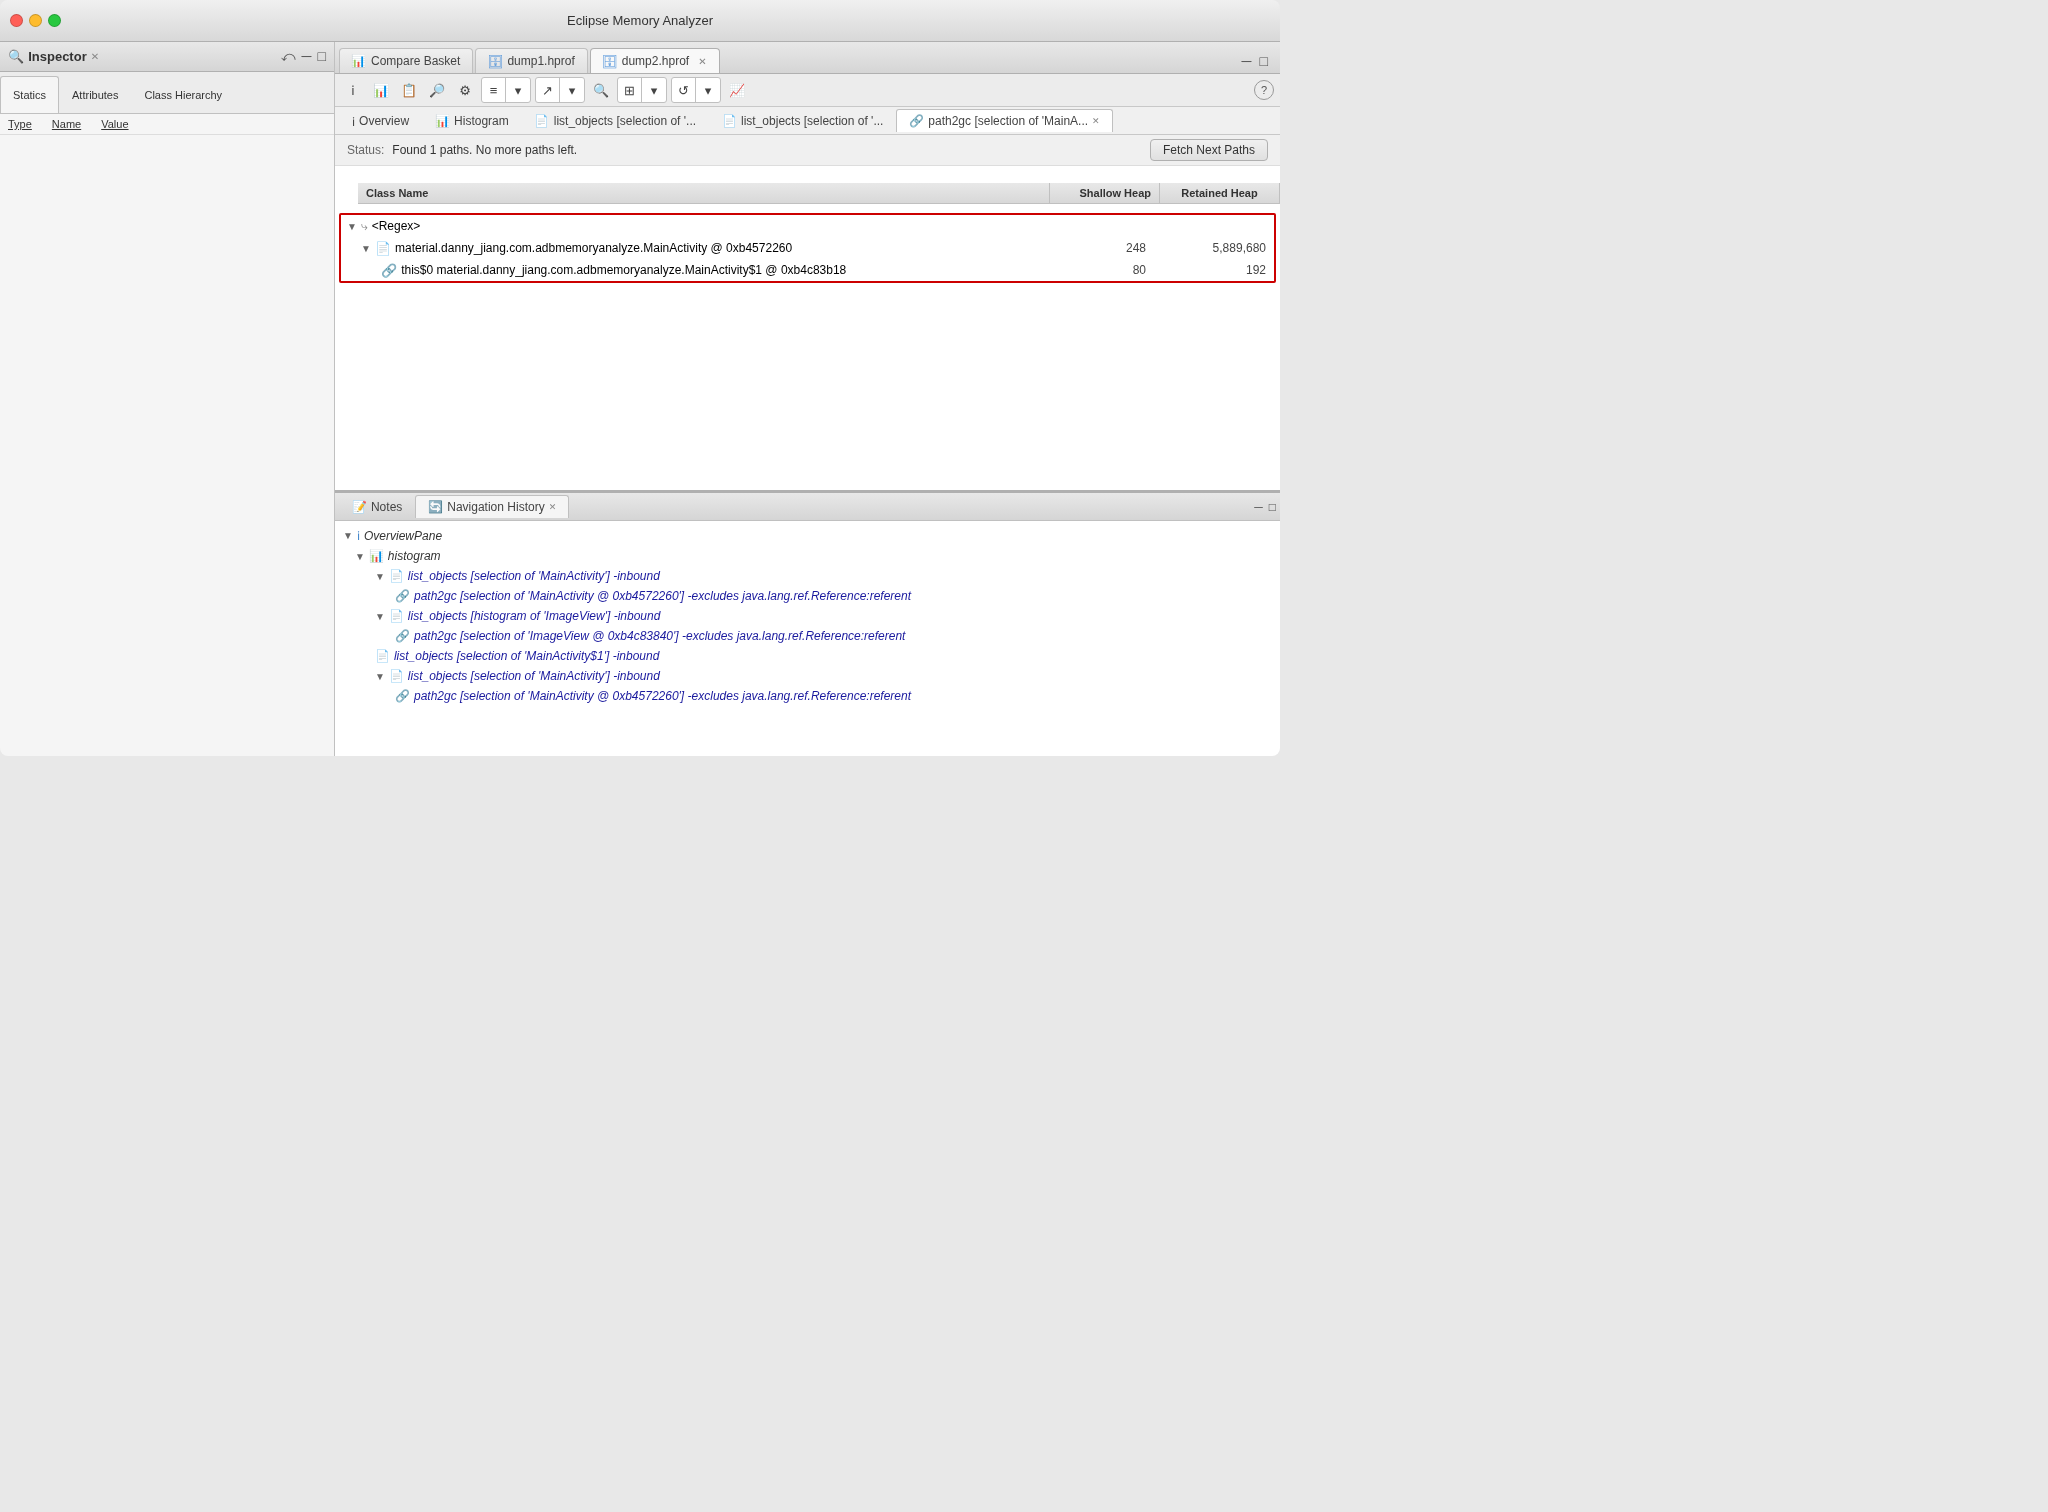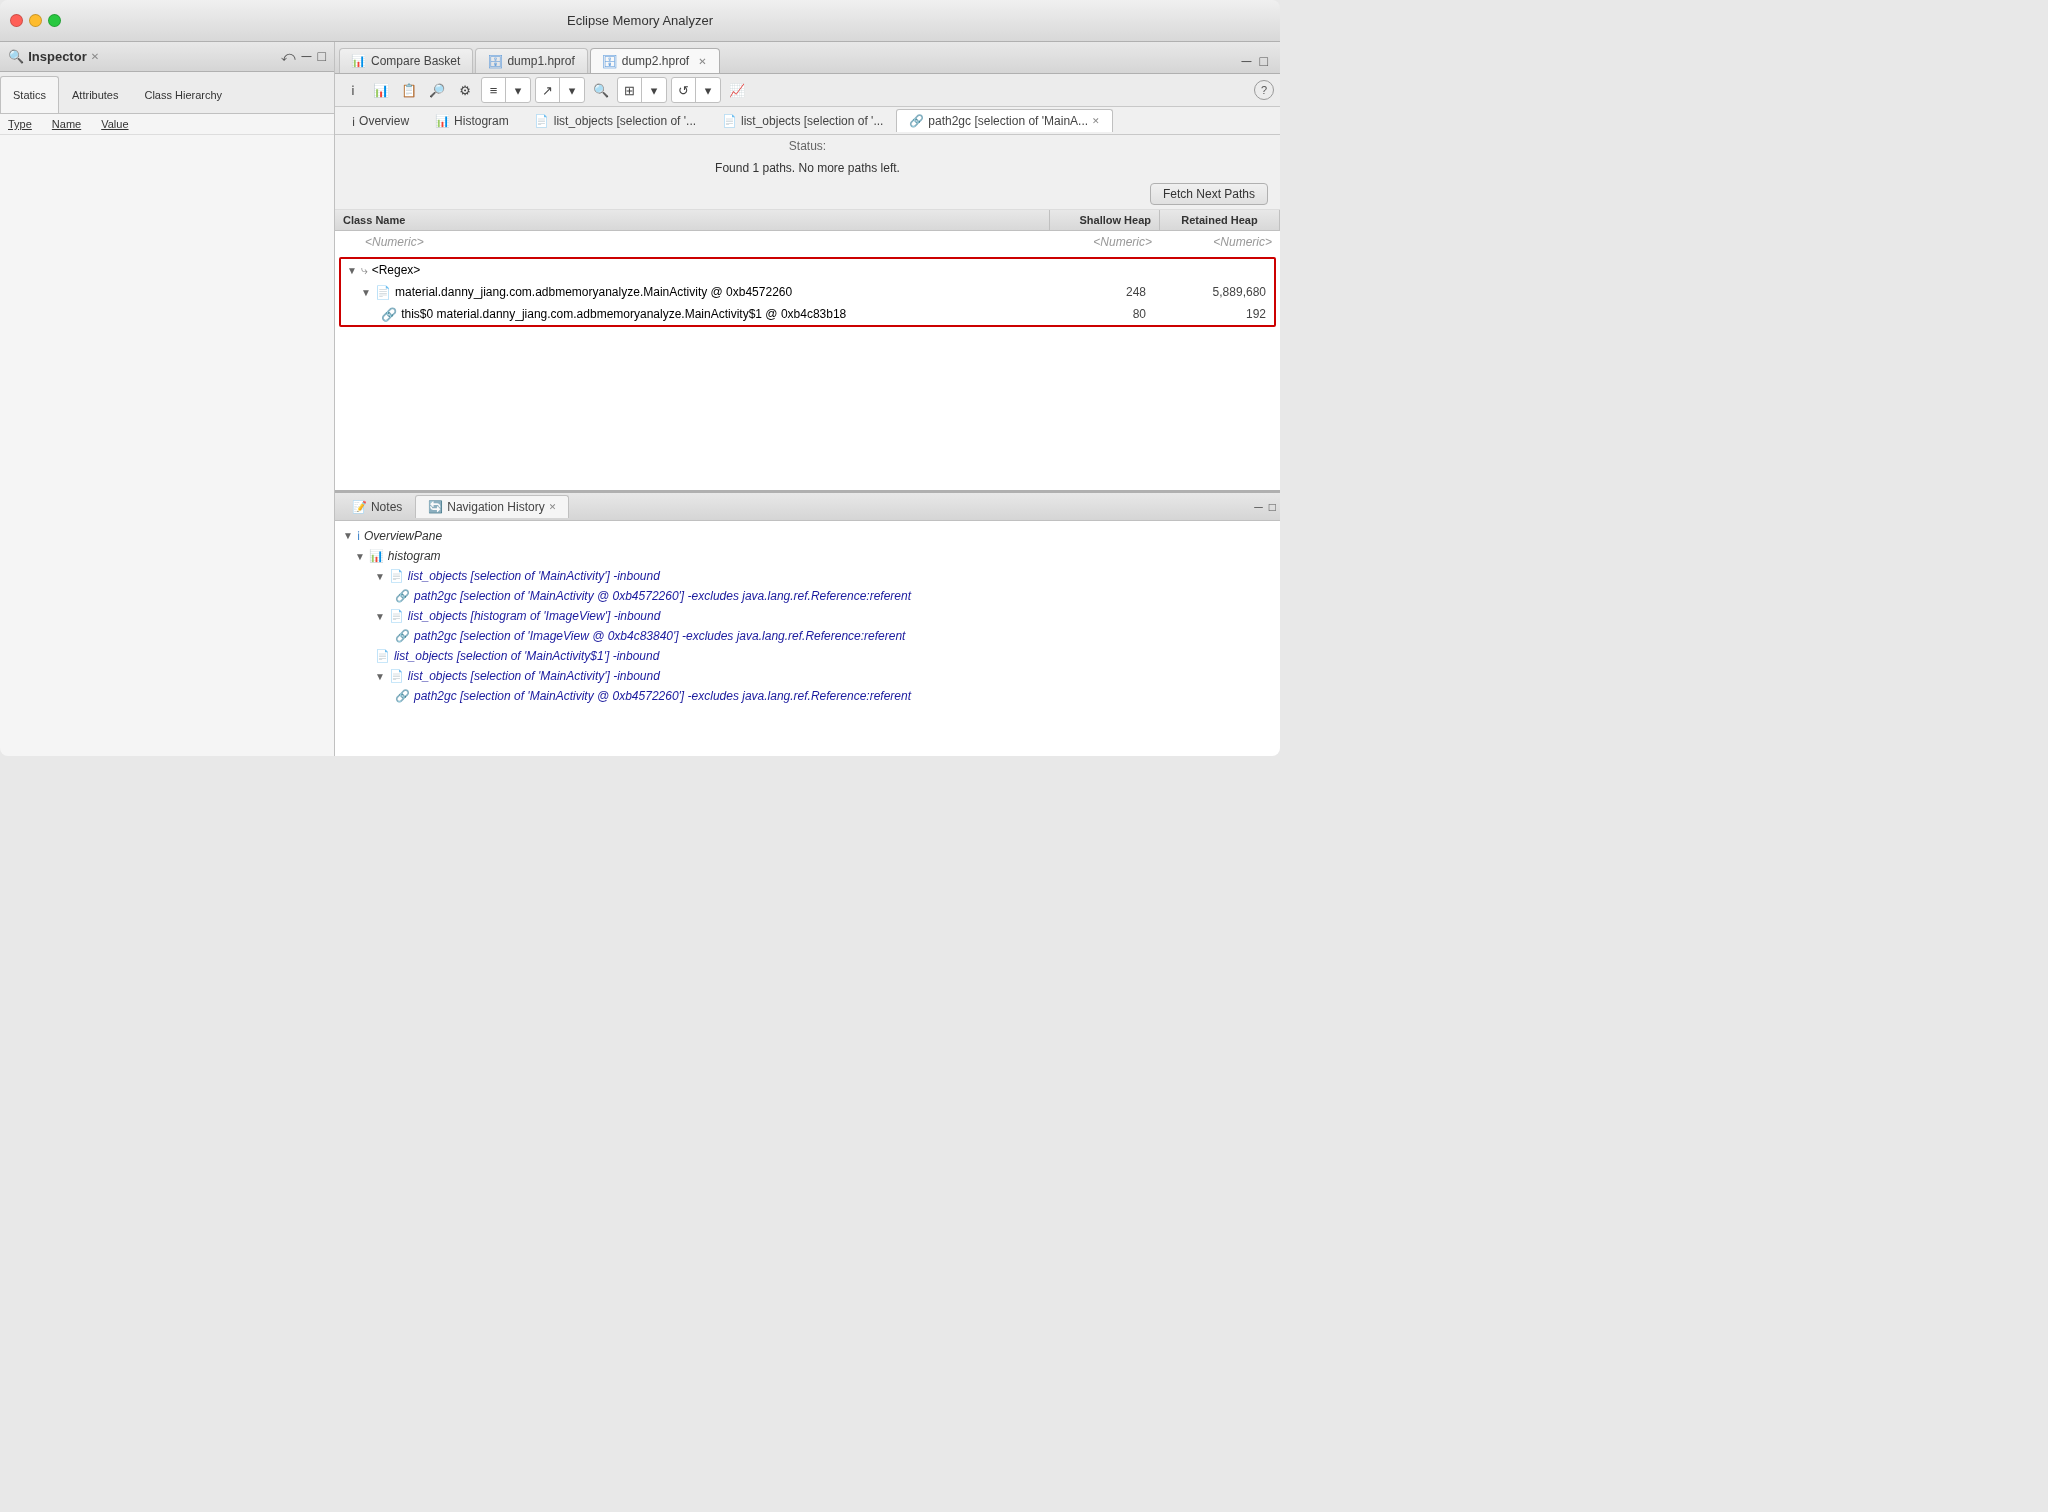--- a/index.html
+++ b/index.html
@@ -254,39 +254,39 @@
     
     .status-bar {
       display: flex;
       align-items: center;
       padding: 4px 12px;
       background: #f0f0f0;
       border-bottom: 1px solid #ddd;
       font-size: 12px;
       color: #333;
       gap: 8px;
-      flex-direction: column;
     }
     .status-label { color: #666; }
     .fetch-btn {
       margin-left: auto;
       padding: 3px 12px;
       background: linear-gradient(to bottom, #f0f0f0, #e0e0e0);
       border: 1px solid #b0b0b0;
       border-radius: 4px;
       cursor: pointer;
       font-size: 12px;
       color: #333;
     }
     .table-header {
       display: flex;
       background: linear-gradient(to bottom, #e8e8e8, #d8d8d8);
       border-bottom: 1px solid #c0c0c0;
       position: sticky;
-      top: 0;
+      top: 17px;
+      margin-left: 23px;
     }
     .th {
       padding: 4px 8px;
       font-size: 11px;
       font-weight: 600;
       color: #333;
       border-right: 1px solid #c0c0c0;
     }
     .th-class { flex: 1; }
     .th-shallow { width: 110px; text-align: right; }

